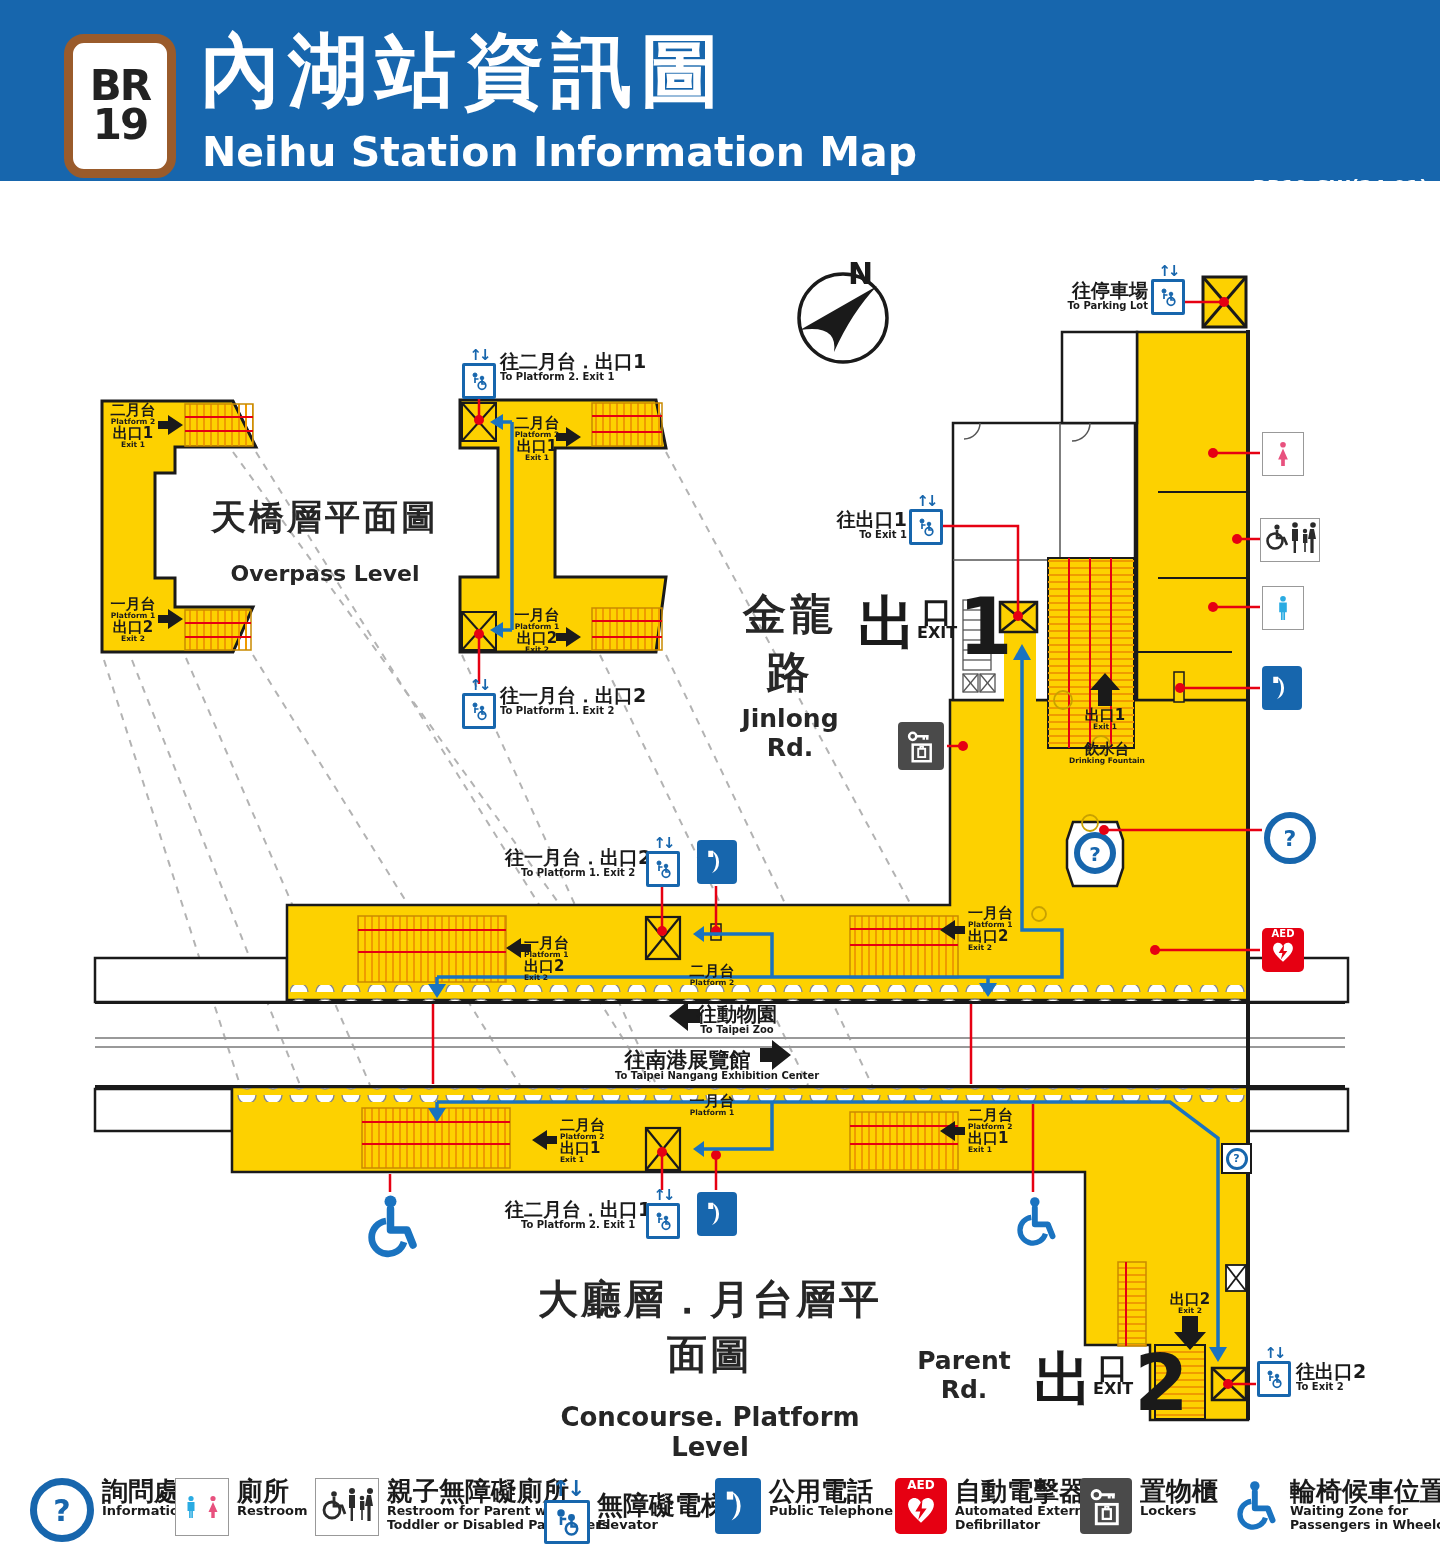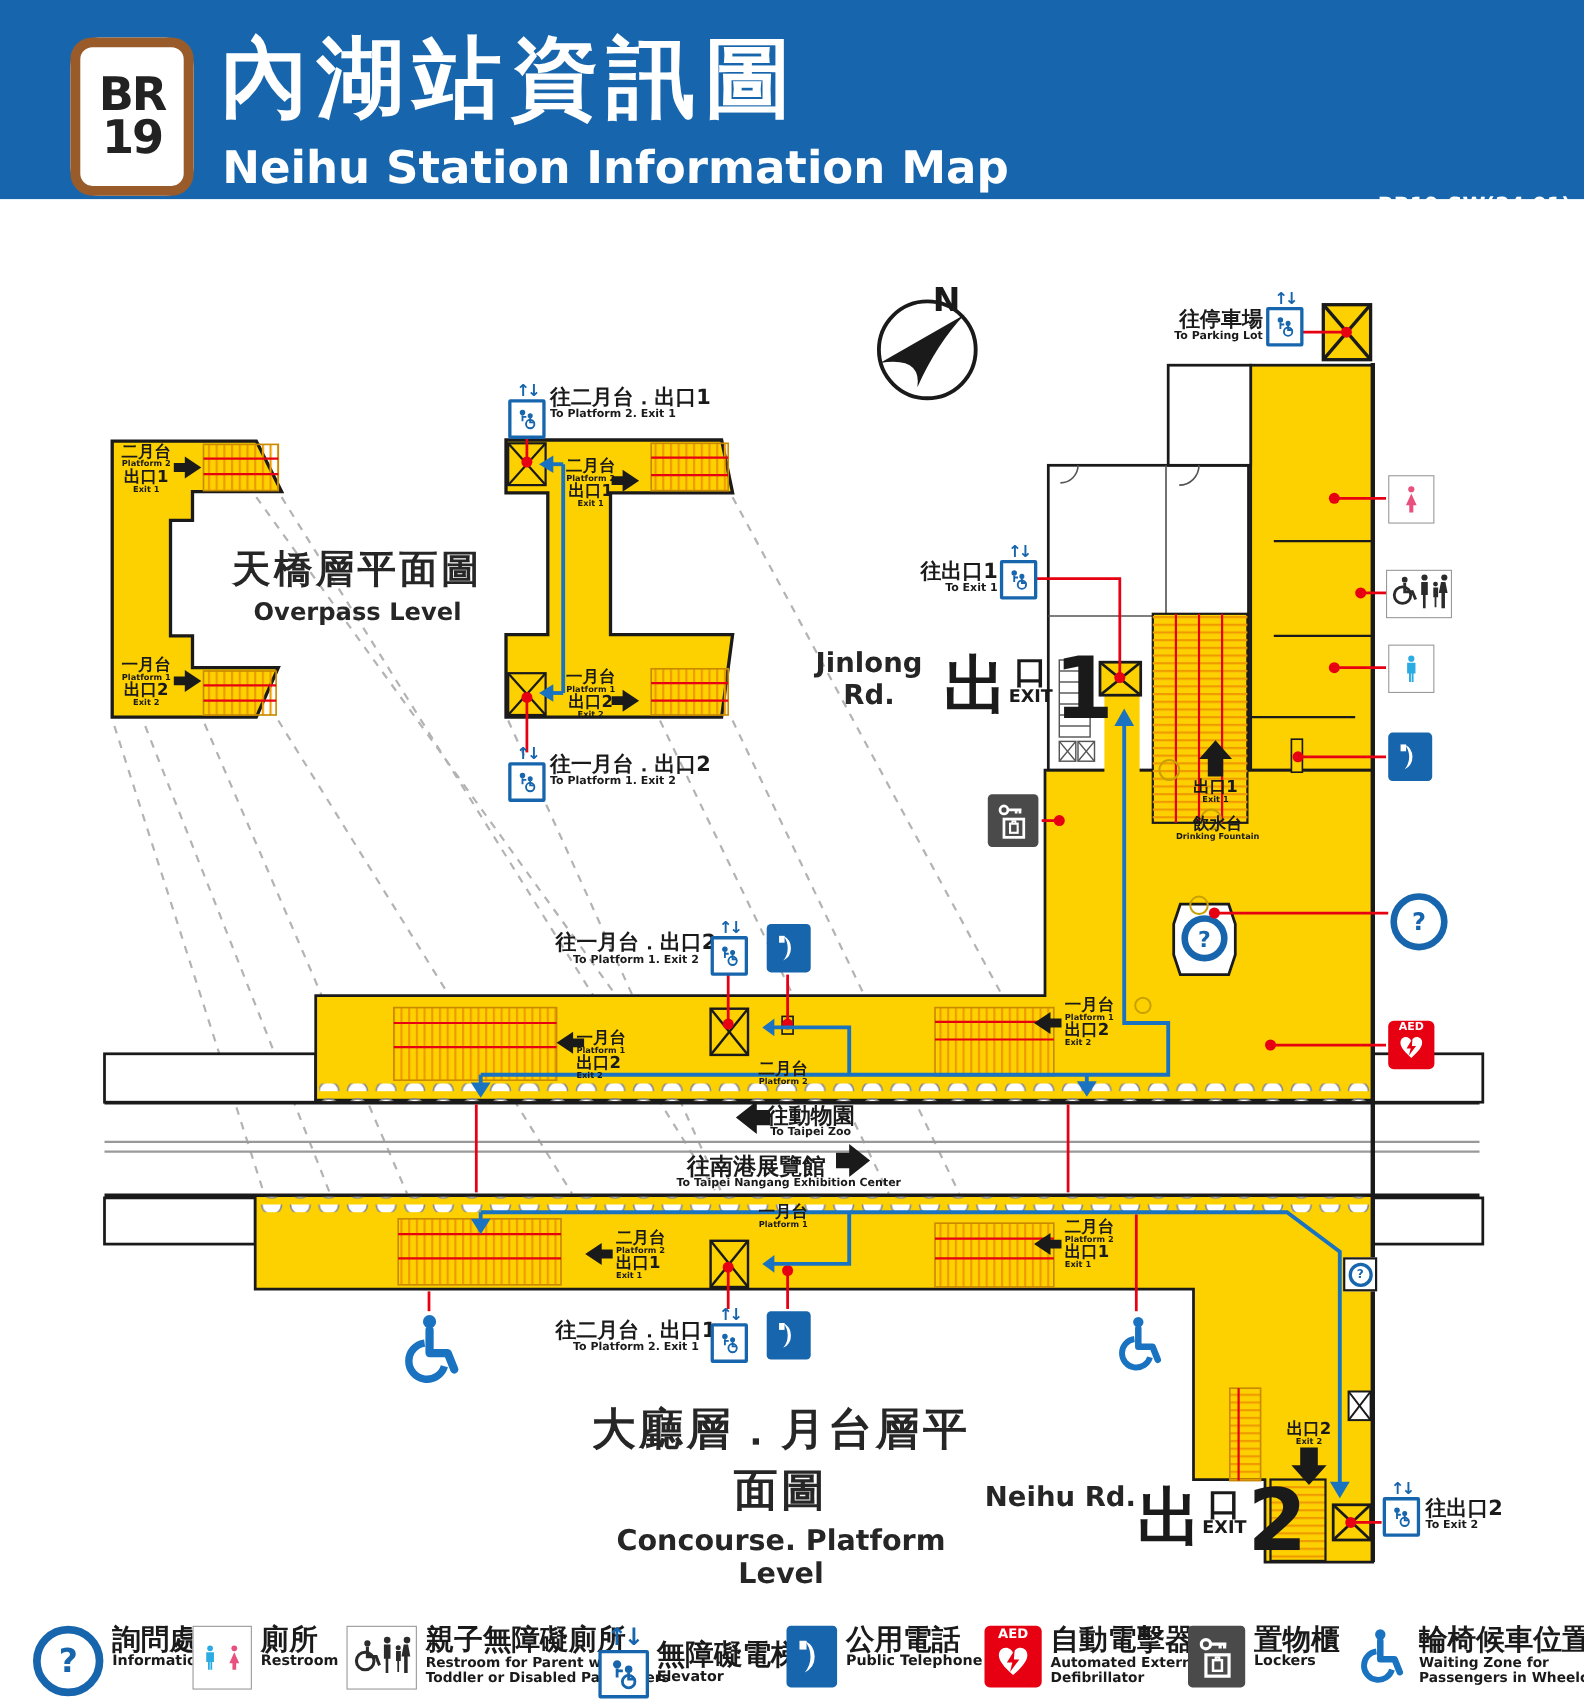--- a/index.html
+++ b/index.html
@@ -17,21 +17,21 @@
   #t-en{position:absolute;left:202px;top:128px;font-size:41px;font-weight:800;color:#fff;white-space:nowrap}
   #ver{position:absolute;right:12px;top:176px;font-size:19px;font-weight:800;color:#fff}
   
   .lbl{position:absolute;font-weight:800;line-height:1.05;white-space:nowrap;color:#1a1a1a}
   .zh19{font-size:19px}.en10{font-size:10px;display:block}
   .pb{position:absolute;text-align:center;font-weight:800;font-size:15px;line-height:1.0;color:#1a1a1a}
   .pb .e{display:block;font-size:7.5px;line-height:1.1}
   .pb span{display:block}
   .lvl{position:absolute;text-align:center;font-weight:800;color:#262626}
   .lvl .z{font-size:35px;letter-spacing:3px;display:block}
-  .lvl .e{font-size:22px;display:block;margin-top:4px}
+  .lvl .e{font-size:22px;display:block;margin-top:20px}
   .road{position:absolute;text-align:center;font-weight:800;color:#262626}
   .road .z{font-size:43px;letter-spacing:4px;display:block}
   .road .e{font-size:25px;display:block;margin-top:2px}
   .exitg{position:absolute;display:flex;align-items:flex-start;color:#1a1a1a;font-weight:900}
   .exitg .g1{font-size:58px;line-height:.95}
   .exitg .g2{display:flex;flex-direction:column;align-items:center;margin:2px 1px 0 1px}
   .exitg .g2 i{font-style:normal;font-size:30px;line-height:.9}
   .exitg .g2 .ge{font-size:16px;letter-spacing:0;margin-top:1px}
   .exitg .g3{font-size:78px;line-height:.8;letter-spacing:-2px}
   
@@ -449,20 +449,21 @@
           <path d="M6,6.5 V12 M6,8 h3.5" stroke-width="1.7" fill="none"></path>
           <circle cx="13" cy="14.5" r="3.8" fill="none" stroke-width="1.7"></circle>
           <circle cx="13" cy="7" r="1.8"></circle>
           <path d="M13,9 v4 h4" fill="none" stroke-width="1.7"></path>
         </g>
       </svg>
     </div>
 </div>
 
 <div class="road" style="left:725px;top:586px;width:130px">
+  <span class="z">金龍路</span>
   <span class="e">Jinlong Rd.</span>
 </div>
 <div class="exitg" style="left:858px;top:596px">
   <span class="g1">出</span>
   <span class="g2">
       <i>口</i>
       <i class="ge">EXIT</i>
     </span>
   <span class="g3">1</span>
 </div>
@@ -656,21 +657,21 @@
 <div class="lvl" style="left:520px;top:1272px;width:380px">
   <span class="z" style="font-size:40px">大廳層．月台層平面圖</span>
   <span class="e" style="font-size:26px">Concourse. Platform Level</span>
 </div>
 
 <div class="pb" style="left:1162px;top:1292px;width:56px">
   <span>出口2</span>
     <span class="e">Exit 2</span>
 </div>
 <div class="road" style="left:895px;top:1344px;width:138px">
-  <span class="e">Neihu Rd.</span>
+  <span class="e">Parent Rd.</span>
 </div>
 <div class="exitg" style="left:1034px;top:1352px">
   <span class="g1">出</span>
   <span class="g2">
       <i>口</i>
       <i class="ge">EXIT</i>
     </span>
   <span class="g3">2</span>
 </div>
 <div class="icn elev" style="left:1258px;top:1346px">

